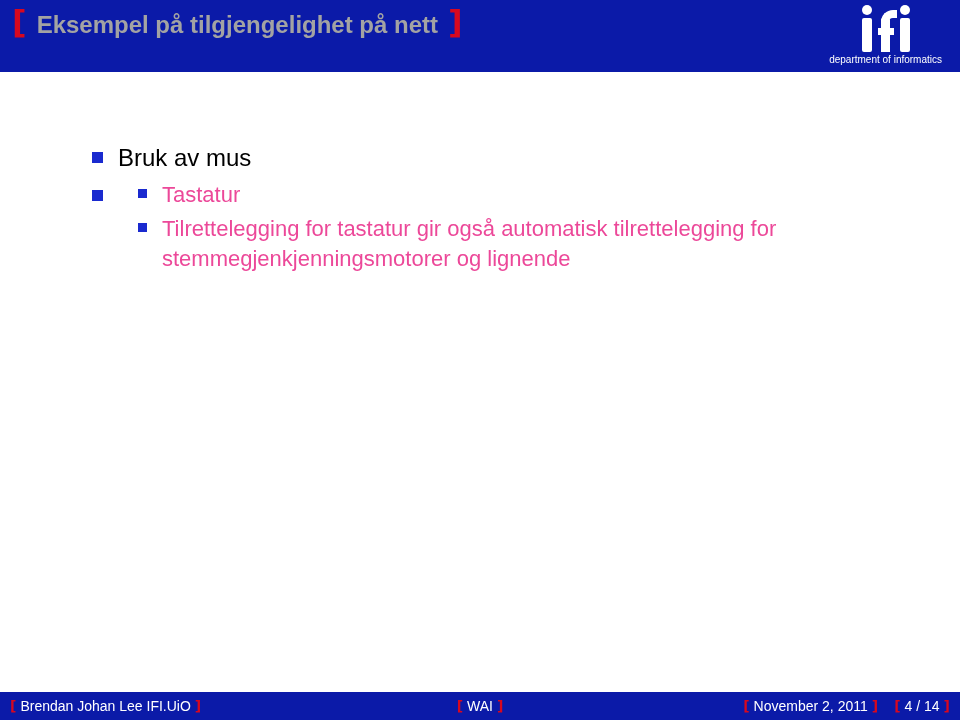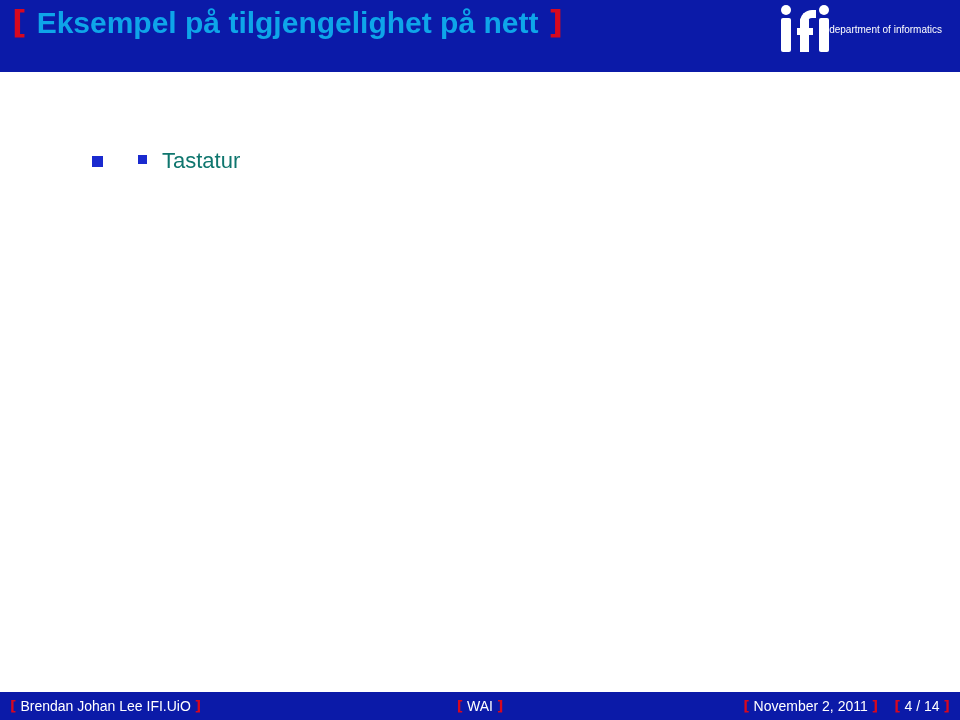--- a/index.html
+++ b/index.html
@@ -23,30 +23,31 @@
     gap: 10px;
   }
   .bracket {
     color: #d8081f;
     font-size: 32px;
     font-weight: 700;
     font-family: "DejaVu Sans", Arial, sans-serif;
     line-height: 1;
   }
   .title-text {
-    color: #0ea5e9;
-    font-size: 30px;
+    color: #a3a3a3;
+    font-size: 24px;
     font-weight: 700;
     line-height: 1.1;
   }
   .logo {
     position: absolute;
     right: 18px;
     top: 4px;
     display: flex;
+    flex-direction: column;
     align-items: center;
   }
   .logo-glyph {
     display: flex;
     align-items: flex-end;
     gap: 6px;
     height: 48px;
   }
   .logo-i1, .logo-i2 {
     width: 10px;
@@ -104,21 +105,21 @@
   ul.level2 {
     list-style: none;
     margin-top: 4px;
     margin-left: 20px;
   }
   ul.level2 > li {
     position: relative;
     padding-left: 24px;
     margin-bottom: 4px;
     font-size: 22px;
-    color: #0f766e;
+    color: #ec4899;
     line-height: 1.35;
   }
   ul.level2 > li::before {
     content: "";
     position: absolute;
     left: 0;
     top: 9px;
     width: 9px;
     height: 9px;
     background: #1a2acf;
@@ -175,23 +176,25 @@
           <div class="logo-dot2"></div>
           <div class="logo-i2"></div>
         </div>
     </div>
     <div class="logo-text">department of informatics</div>
   </div>
 </div>
 
 <div class="content">
   <ul class="level1">
+    <li><span>Bruk av mus</span></li>
     <li>
       <ul class="level2">
         <li><span>Tastatur</span></li>
+        <li><span>Tilrettelegging for tastatur gir også automatisk tilrettelegging for stemmegjenkjenningsmotorer og lignende</span></li>
       </ul>
     </li>
   </ul>
 </div>
 
 <div class="footer">
   <div class="foot-left">
     <div class="foot-item">
       <span class="foot-br">[</span>
       <span class="foot-text">Brendan Johan Lee  IFI.UiO</span>

